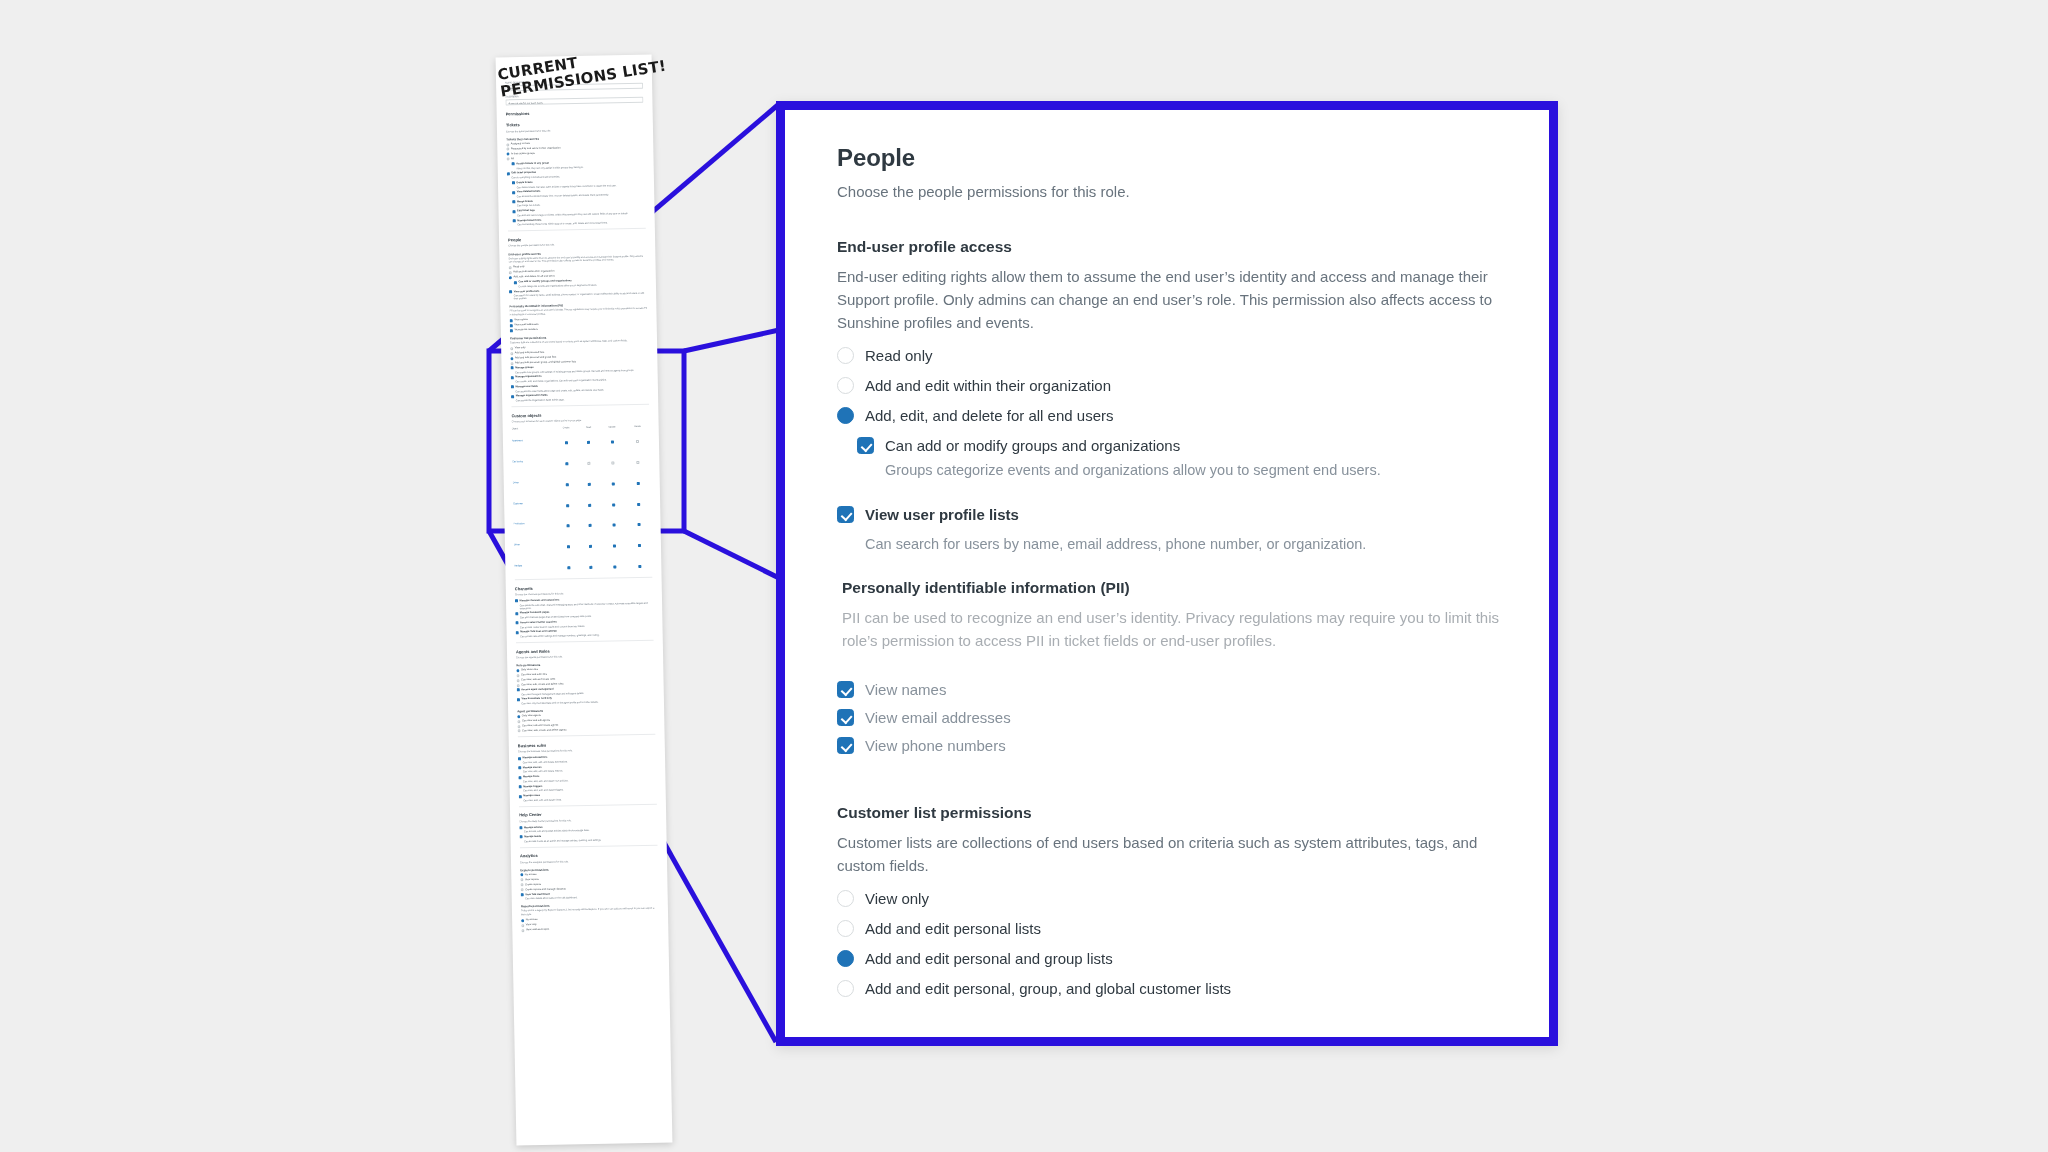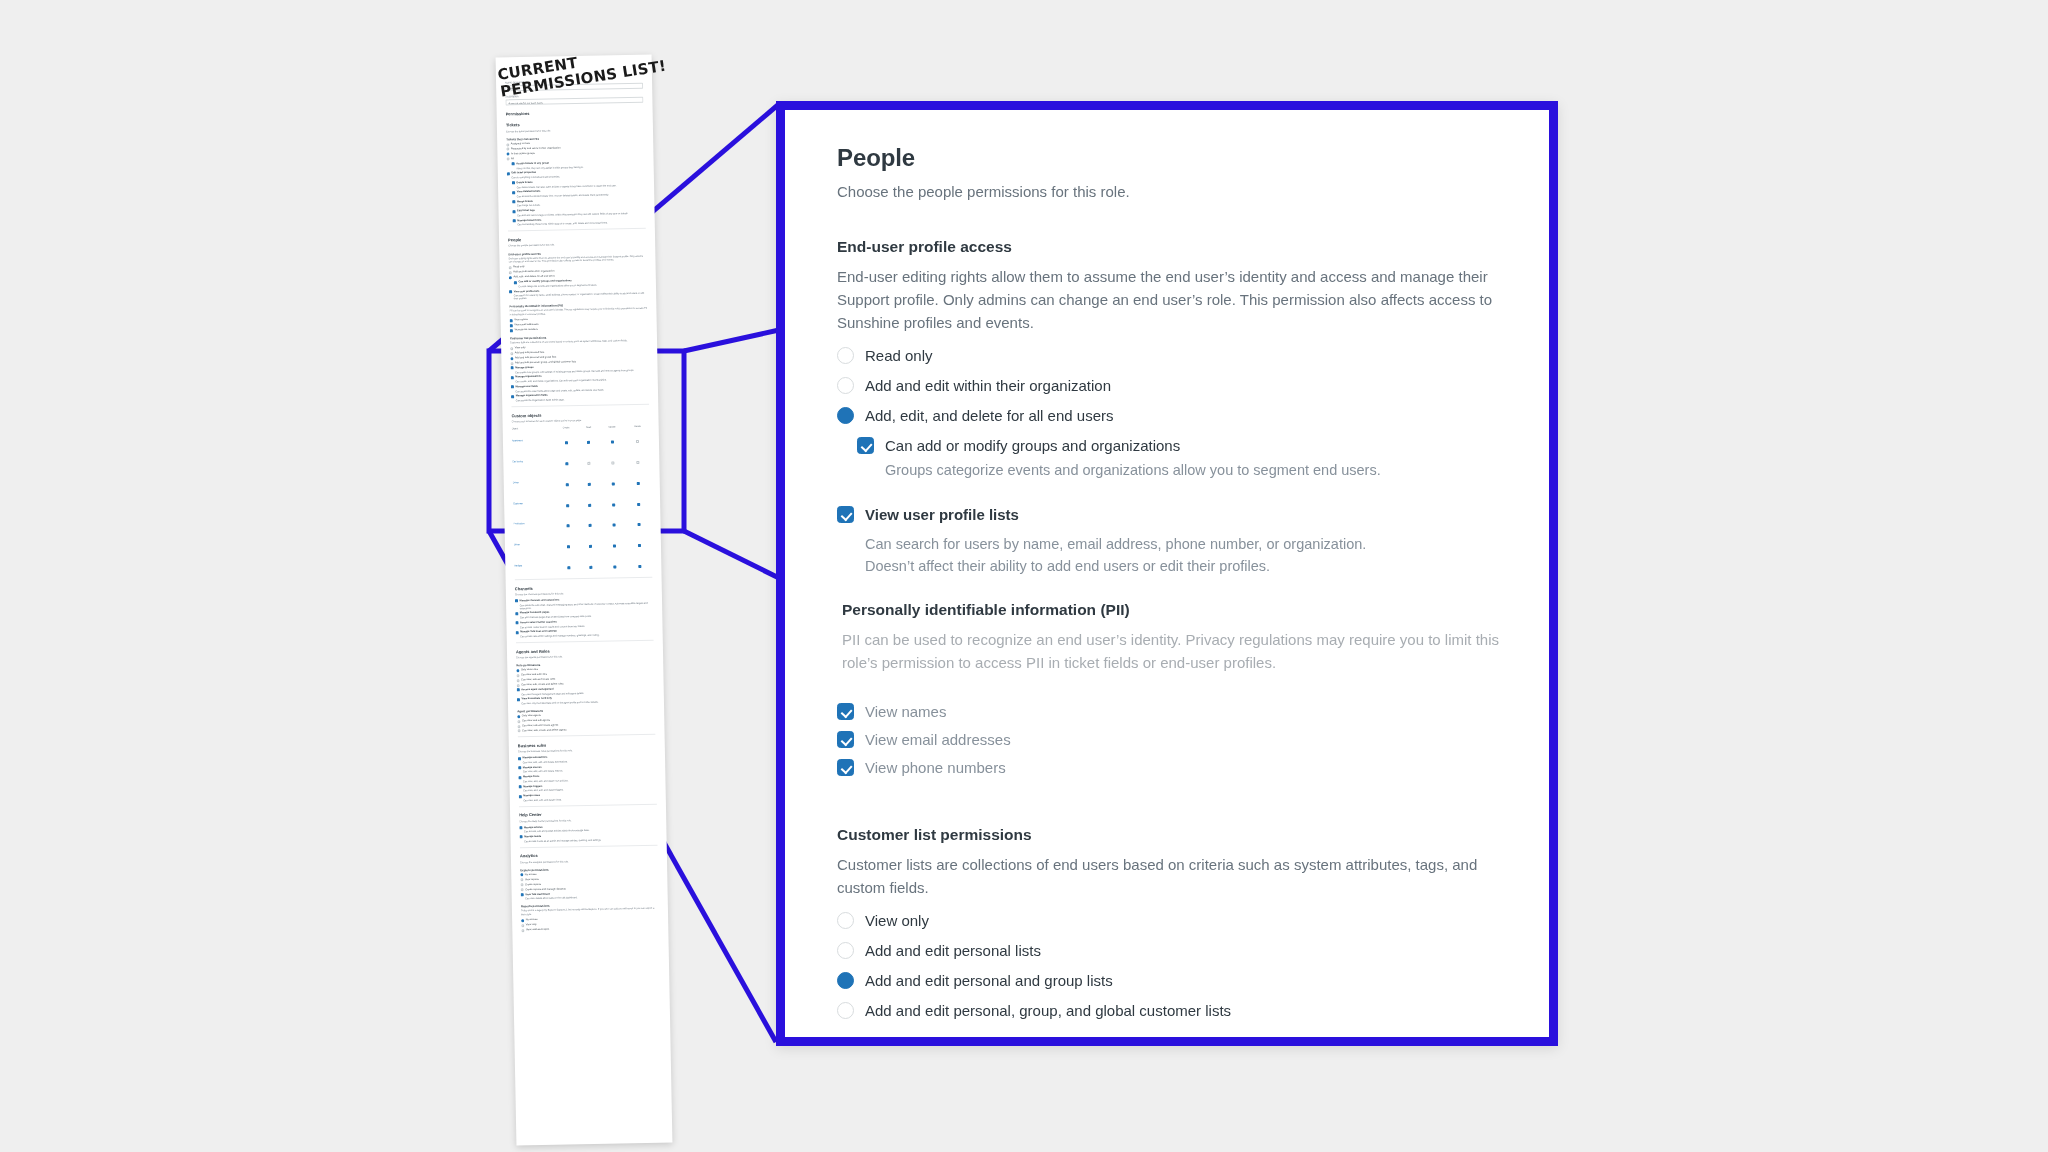--- a/index.html
+++ b/index.html
@@ -565,21 +565,20 @@
         <p class="sub-help">Groups categorize events and organizations allow you to segment end users.</p>
       </div>
 
       <div class="gap-lg"></div>
 
       <div class="opt tight">
         <span class="check on"></span>
         <span class="opt-label b">View user profile lists</span>
       </div>
       <p class="help-under">Can search for users by name, email address, phone number, or organization.</p>
-      <p class="help-under">Doesn’t affect their ability to add end users or edit their profiles.</p>
 
       <div class="gap-lg"></div>
 
       <div class="pii-block">
         <h2 class="sec-title">Personally identifiable information (PII)</h2>
         <p class="sec-desc muted">PII can be used to recognize an end user’s identity. Privacy regulations may require you to limit this role’s permission to access PII in ticket fields or end-user profiles.</p>
       </div>
 
       <div class="gap-md"></div>
 

